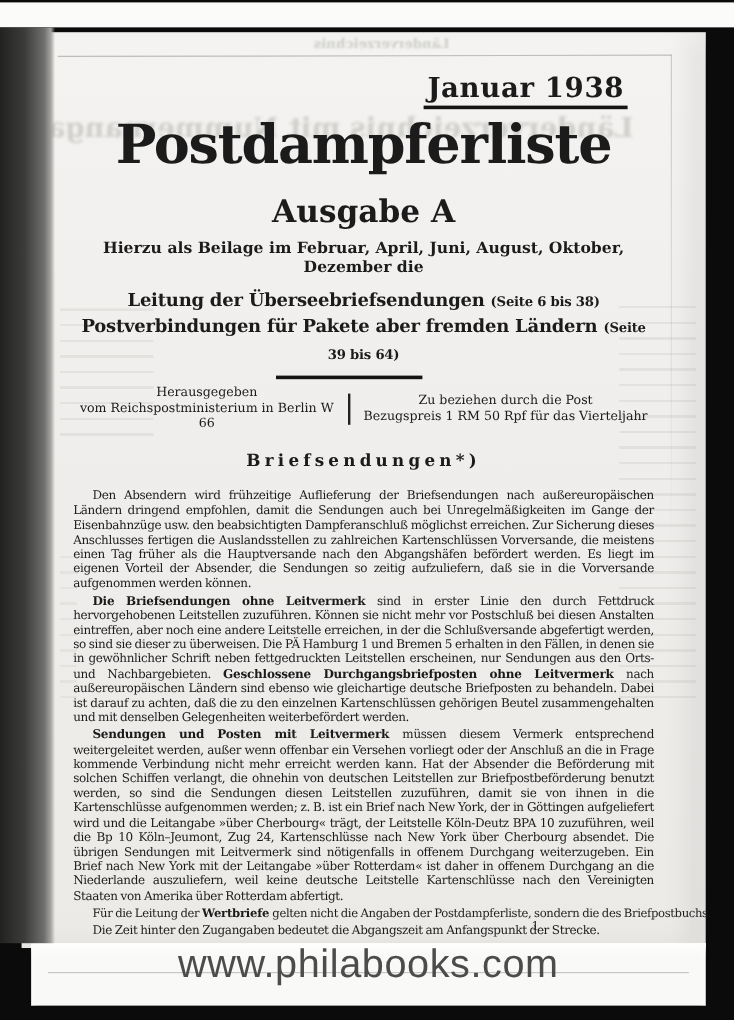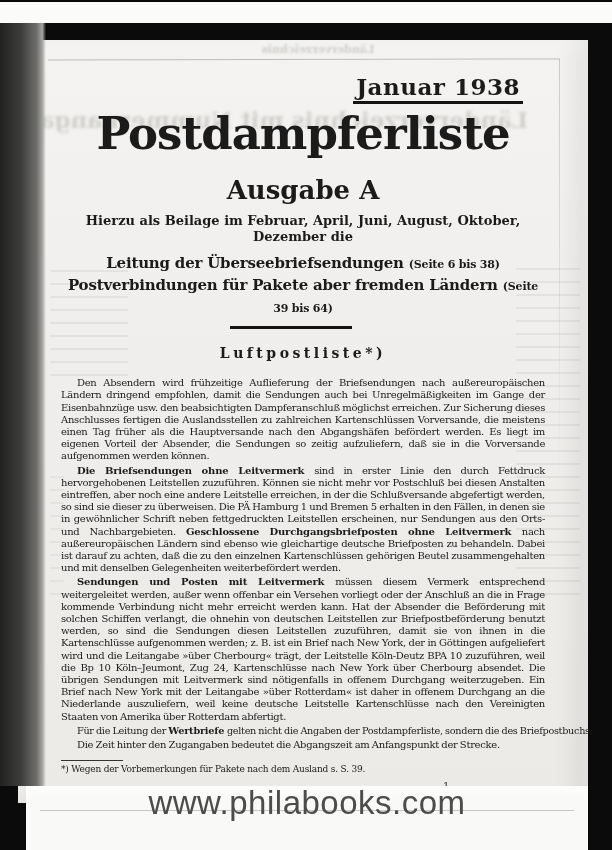--- a/index.html
+++ b/index.html
@@ -3,21 +3,21 @@
 <meta charset="utf-8">
 <style>
   html,body{margin:0;padding:0;background:#000;}
   .stage{position:relative;width:612px;height:850px;overflow:hidden;background:#0a0a0a;
          font-family:"DejaVu Serif","Liberation Serif",serif;}
   
   .top-strip{position:absolute;left:0;top:2px;width:612px;height:21px;background:#fbfbfa;}
   
   .photo{position:absolute;left:0;top:23px;width:612px;height:827px;background:#0b0b0b;}
   
-  .paper{position:absolute;left:18px;top:17px;width:570px;height:763px;
+  .paper{position:absolute;left:18px;top:4px;width:570px;height:763px;
          background:linear-gradient(180deg,#f4f3f1 0%,#efeeec 45%,#eceae7 100%);
          box-shadow:inset -14px 0 22px rgba(0,0,0,.07), inset 0 10px 14px rgba(255,255,255,.55);}
   
   .binding{position:absolute;left:0;top:0;width:46px;height:763px;z-index:6;
            background:linear-gradient(90deg,#222 0%,#3c3c3a 45%,#6f6f6d 80%,#a5a4a1 92%,rgba(236,234,231,0) 100%);}
   
   .frame-top{position:absolute;left:30px;top:19px;width:512px;height:1px;background:#9f9f9b;opacity:.65;transform:rotate(-.12deg);}
   .frame-right{position:absolute;left:541px;top:19px;width:1px;height:420px;
                background:linear-gradient(180deg,#a2a29e, rgba(162,162,158,0));opacity:.5;}
   
@@ -51,21 +51,21 @@
   .body{margin-top:16px;}
   .para{margin:0 0 2px 0;font-size:10px;line-height:12.2px;letter-spacing:-.3px;word-spacing:-.5px;
         text-align:justify;text-indent:16px;}
   .para b{letter-spacing:-.2px;}
   .oneline{white-space:nowrap;text-align:left;}
   .oneline.p4{font-size:9.7px;}
   .fn-rule{width:62px;height:1px;background:#333;margin:9px 0 3px 0;}
   .footnote{font-size:9px;letter-spacing:-.2px;}
   .pagenum{position:absolute;left:425px;top:740px;z-index:3;font-size:10px;color:#2a2a2a;}
   
-  .wm-strip{position:absolute;left:26px;top:763px;width:562px;height:64px;background:#f9f9f7;z-index:5;
+  .wm-strip{position:absolute;left:26px;top:763px;width:562px;height:52px;background:#f9f9f7;z-index:5;
             box-shadow:inset 0 6px 8px rgba(255,255,255,.8);}
   .wm-line{position:absolute;left:14px;top:24px;width:534px;height:1px;background:#b9b9b5;opacity:.8;}
   .wm-text{position:absolute;left:0;top:-2px;width:100%;text-align:center;color:#4c4c4c;font-size:33px;
            font-family:"Liberation Sans","DejaVu Sans",sans-serif;letter-spacing:.5px;}
 </style>
 </head>
 <body>
 
 <div class="stage">
   <div class="top-strip"></div>
@@ -92,22 +92,33 @@
         <div class="edition">Ausgabe A</div>
         <div class="subnote">Hierzu als Beilage im Februar, April, Juni, August, Oktober, Dezember die</div>
 
         <div class="toc">
           <div class="toc-line"><span>Leitung der Überseebriefsendungen</span> <span class="toc-pages">(Seite 6 bis 38)</span></div>
           <div class="toc-line"><span>Postverbindungen für Pakete aber fremden Ländern</span> <span class="toc-pages">(Seite 39 bis 64)</span></div>
         </div>
 
         <div class="rule"></div>
 
+        <div class="pubrow">
+          <div class="pub-left">
+            <div>Herausgegeben</div>
+            <div>vom Reichspostministerium in Berlin W 66</div>
+          </div>
+          <div class="pub-divider"></div>
+          <div class="pub-right">
+            <div>Zu beziehen durch die Post</div>
+            <div>Bezugspreis 1 RM 50 Rpf für das Vierteljahr</div>
+          </div>
+        </div>
 
-        <h2 class="heading">Luftpostliste*)</h2>
+        <h2 class="heading">Briefsendungen*)</h2>
 
         <div class="body">
           <p class="para"><span>Den Absendern wird frühzeitige Auflieferung der Briefsendungen nach außereuropäischen Ländern dringend empfohlen, damit die Sendungen auch bei Unregelmäßigkeiten im Gange der Eisenbahnzüge usw. den beabsichtigten Dampferanschluß möglichst erreichen. Zur Sicherung dieses Anschlusses fertigen die Auslandsstellen zu zahlreichen Kartenschlüssen Vorversande, die meistens einen Tag früher als die Hauptversande nach den Abgangshäfen befördert werden. Es liegt im eigenen Vorteil der Absender, die Sendungen so zeitig aufzuliefern, daß sie in die Vorversande aufgenommen werden können.</span></p>
           <p class="para"><b>Die Briefsendungen ohne Leitvermerk </b><span>sind in erster Linie den durch Fettdruck hervorgehobenen Leitstellen zuzuführen. Können sie nicht mehr vor Postschluß bei diesen Anstalten eintreffen, aber noch eine andere Leitstelle erreichen, in der die Schlußversande abgefertigt werden, so sind sie dieser zu überweisen. Die PÄ Hamburg 1 und Bremen 5 erhalten in den Fällen, in denen sie in gewöhnlicher Schrift neben fettgedruckten Leitstellen erscheinen, nur Sendungen aus den Orts- und Nachbargebieten. </span><b>Geschlossene Durchgangsbriefposten ohne Leitvermerk </b><span>nach außereuropäischen Ländern sind ebenso wie gleichartige deutsche Briefposten zu behandeln. Dabei ist darauf zu achten, daß die zu den einzelnen Kartenschlüssen gehörigen Beutel zusammengehalten und mit denselben Gelegenheiten weiterbefördert werden.</span></p>
           <p class="para"><b>Sendungen und Posten mit Leitvermerk </b><span>müssen diesem Vermerk entsprechend weitergeleitet werden, außer wenn offenbar ein Versehen vorliegt oder der Anschluß an die in Frage kommende Verbindung nicht mehr erreicht werden kann. Hat der Absender die Beförderung mit solchen Schiffen verlangt, die ohnehin von deutschen Leitstellen zur Briefpostbeförderung benutzt werden, so sind die Sendungen diesen Leitstellen zuzuführen, damit sie von ihnen in die Kartenschlüsse aufgenommen werden; z. B. ist ein Brief nach New York, der in Göttingen aufgeliefert wird und die Leitangabe »über Cherbourg« trägt, der Leitstelle Köln-Deutz BPA 10 zuzuführen, weil die Bp 10 Köln–Jeumont, Zug 24, Kartenschlüsse nach New York über Cherbourg absendet. Die übrigen Sendungen mit Leitvermerk sind nötigenfalls in offenem Durchgang weiterzugeben. Ein Brief nach New York mit der Leitangabe »über Rotterdam« ist daher in offenem Durchgang an die Niederlande auszuliefern, weil keine deutsche Leitstelle Kartenschlüsse nach den Vereinigten Staaten von Amerika über Rotterdam abfertigt.</span></p>
           <p class="para oneline p4"><span>Für die Leitung der </span><b>Wertbriefe </b><span>gelten nicht die Angaben der Postdampferliste, sondern die des Briefpostbuchs.</span></p>
           <p class="para oneline"><span>Die Zeit hinter den Zugangaben bedeutet die Abgangszeit am Anfangspunkt der Strecke.</span></p>
         </div>
 
         <div class="fn-rule"></div>

